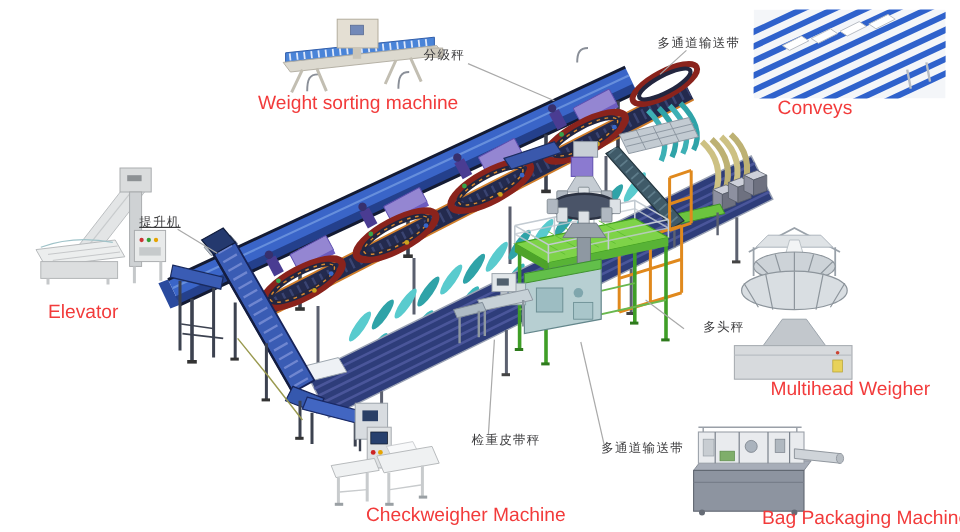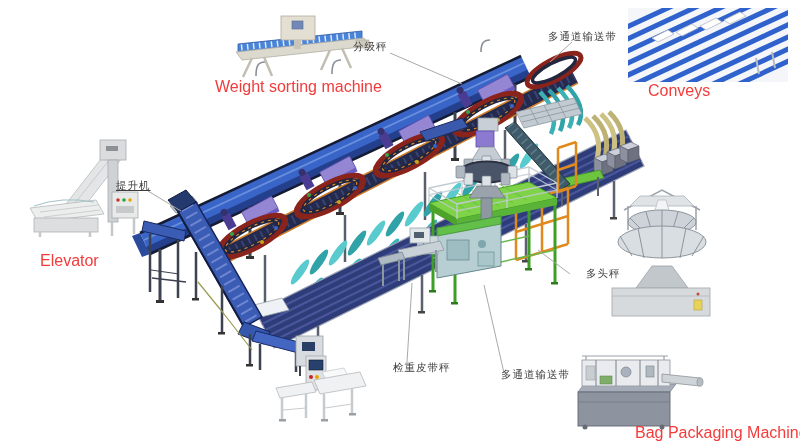--- a/index.html
+++ b/index.html
@@ -378,20 +378,22 @@
     <line x1="148" y1="191" x2="181" y2="211"></line>
     <line x1="570" y1="274" x2="538" y2="250"></line>
     <line x1="407" y1="362" x2="412" y2="283"></line>
     <line x1="504" y1="373" x2="484" y2="285"></line>
   </g>
 </svg>
 
   <div class="lbl en" style="left:215px;top:79px;">Weight sorting machine</div>
   <div class="lbl en" style="left:648px;top:83px;">Conveys</div>
   <div class="lbl en" style="left:40px;top:241px;margin-top:12px;">Elevator</div>
+  <div class="lbl en" style="left:642px;top:317px;">Multihead Weigher</div>
+  <div class="lbl en" style="left:305px;top:422px;">Checkweigher Machine</div>
   <div class="lbl en" style="left:635px;top:425px;">Bag Packaging Machine</div>
 
   <div class="lbl cn" style="left:353px;top:41px;">分级秤</div>
   <div class="lbl cn" style="left:548px;top:31px;">多通道输送带</div>
   <div class="lbl cn" style="left:116px;top:180px;text-decoration:underline;">提升机</div>
   <div class="lbl cn" style="left:570px;top:268px;margin-left:16px;">多头秤</div>
   <div class="lbl cn" style="left:353px;top:362px;margin-left:40px;">检重皮带秤</div>
   <div class="lbl cn" style="left:501px;top:369px;">多通道输送带</div>
 </div>
 

